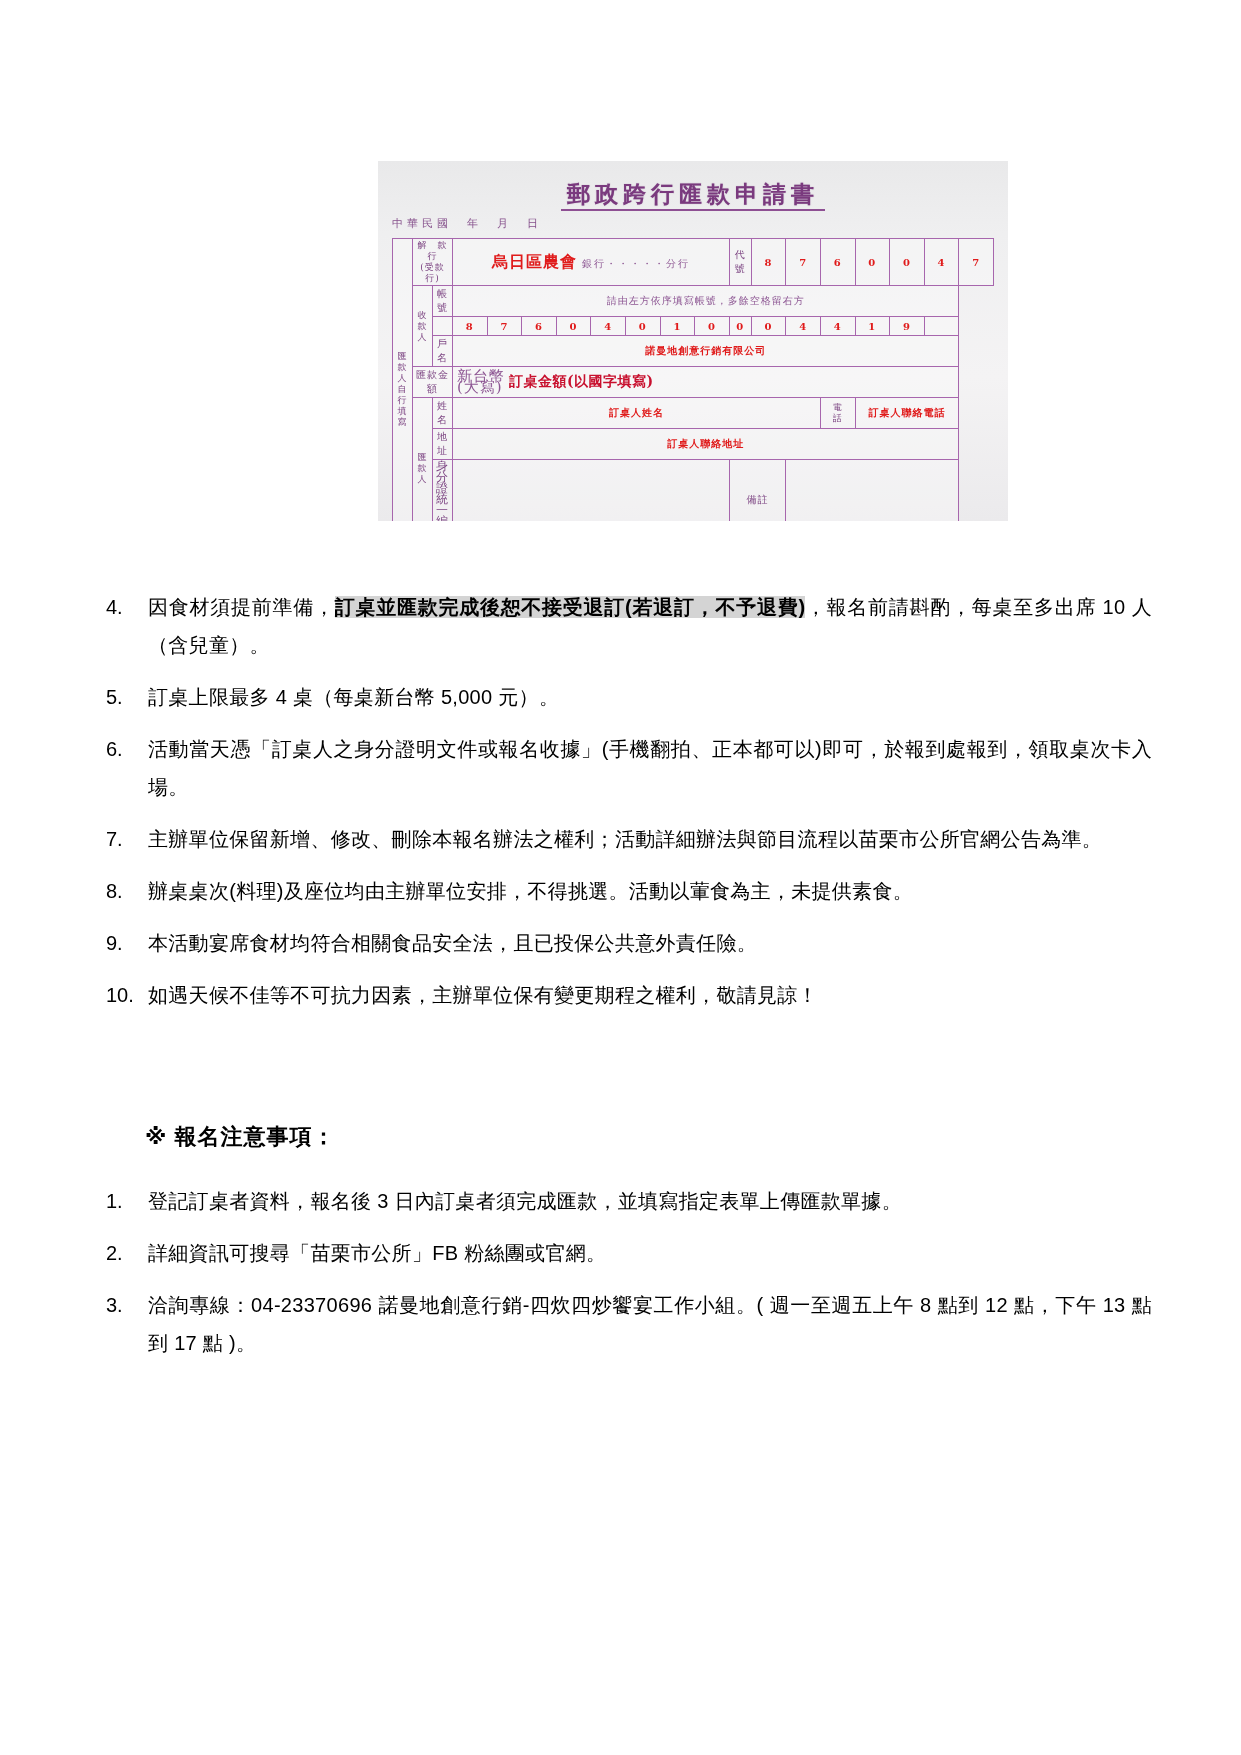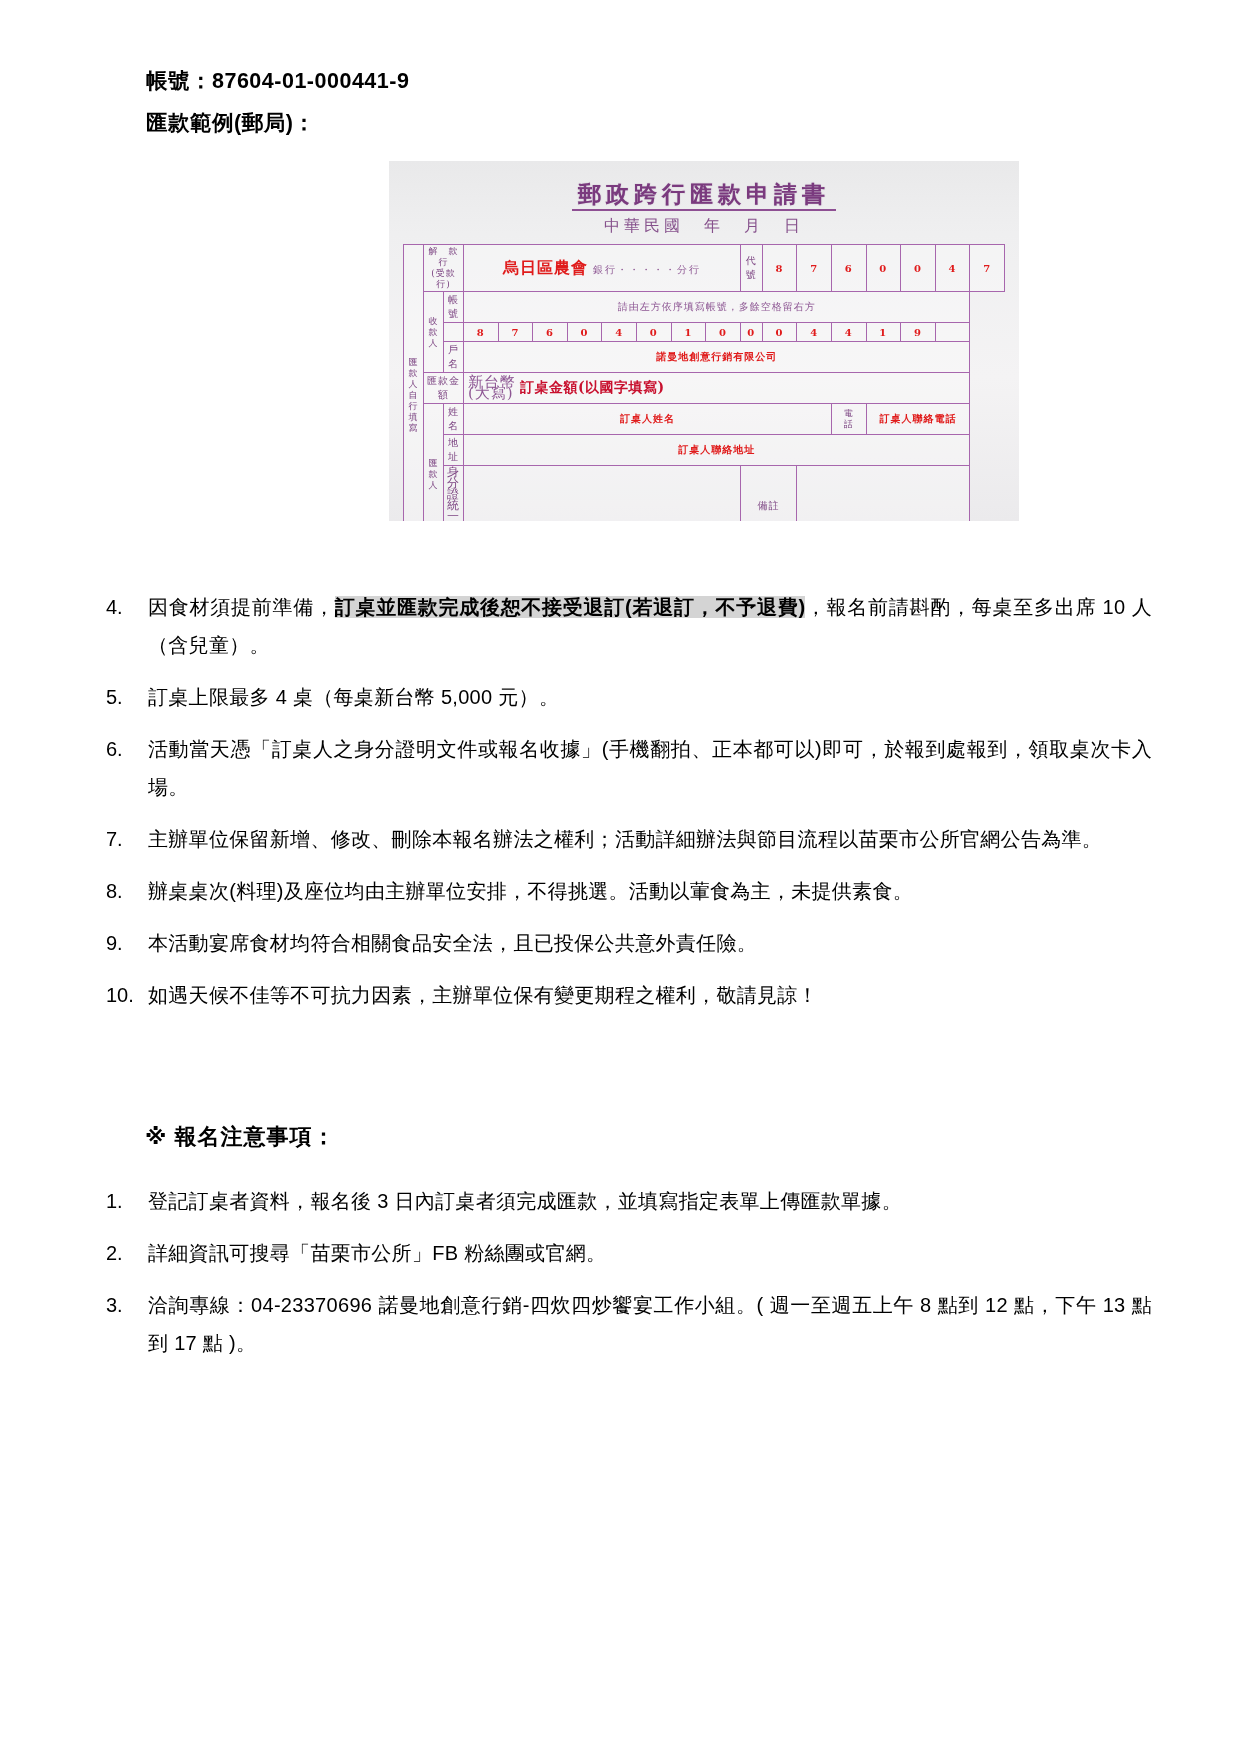--- a/index.html
+++ b/index.html
@@ -32,21 +32,21 @@
     font-size: 21.5px;
     line-height: 42px;
     letter-spacing: 0.5px;
     white-space: nowrap;
     font-weight: 700;
   }
 
   
   .form-wrap {
     position: absolute;
-    left: 389px;
+    left: 378px;
     top: 161px;
     width: 630px;
     height: 360px;
     background: linear-gradient(180deg,#e9e9ea 0%, #efeff0 20%, #f4f3f4 60%, #ebeaec 100%);
     padding: 10px 14px 8px 14px;
     overflow: hidden;
   }
   .form-inner {
     width: 100%;
     height: 100%;
@@ -60,23 +60,23 @@
     color: #7a3a7e;
     letter-spacing: 5px;
     margin-top: 8px;
     text-shadow: 0 0 1px rgba(120,60,130,0.5);
   }
   .form-title span.ul {
     border-bottom: 2px solid #8e4f93;
     padding: 0 6px 2px 6px;
   }
   .form-date {
-    text-align: center;
+    text-align: left;
     font-family: "DejaVu Serif", "Liberation Serif", serif;
-    font-size: 16px;
+    font-size: 11px;
     color: #86518c;
     letter-spacing: 4px;
     margin: 6px 0 7px 0;
   }
 
   table.remit {
     width: 100%;
     border-collapse: collapse;
     table-layout: fixed;
     font-family: "DejaVu Serif", "Liberation Serif", serif;
@@ -187,24 +187,20 @@
     letter-spacing: 1px;
     line-height: 38px;
     margin-left: 41px;
   }
 </style>
 </head>
 <body>
 
 <div class="page">
 
-  <div class="acct-block">
-    <div class="acct-line">帳號：87604-01-000441-9</div>
-    <div class="acct-line">匯款範例(郵局)：</div>
-  </div>
 
   <div class="form-wrap">
     <div class="form-inner">
       <div class="form-title"><span class="ul">郵政跨行匯款申請書</span></div>
       <div class="form-date">中華民國　年　月　日</div>
 
       <table class="remit">
 
         <tbody>
             <tr>

